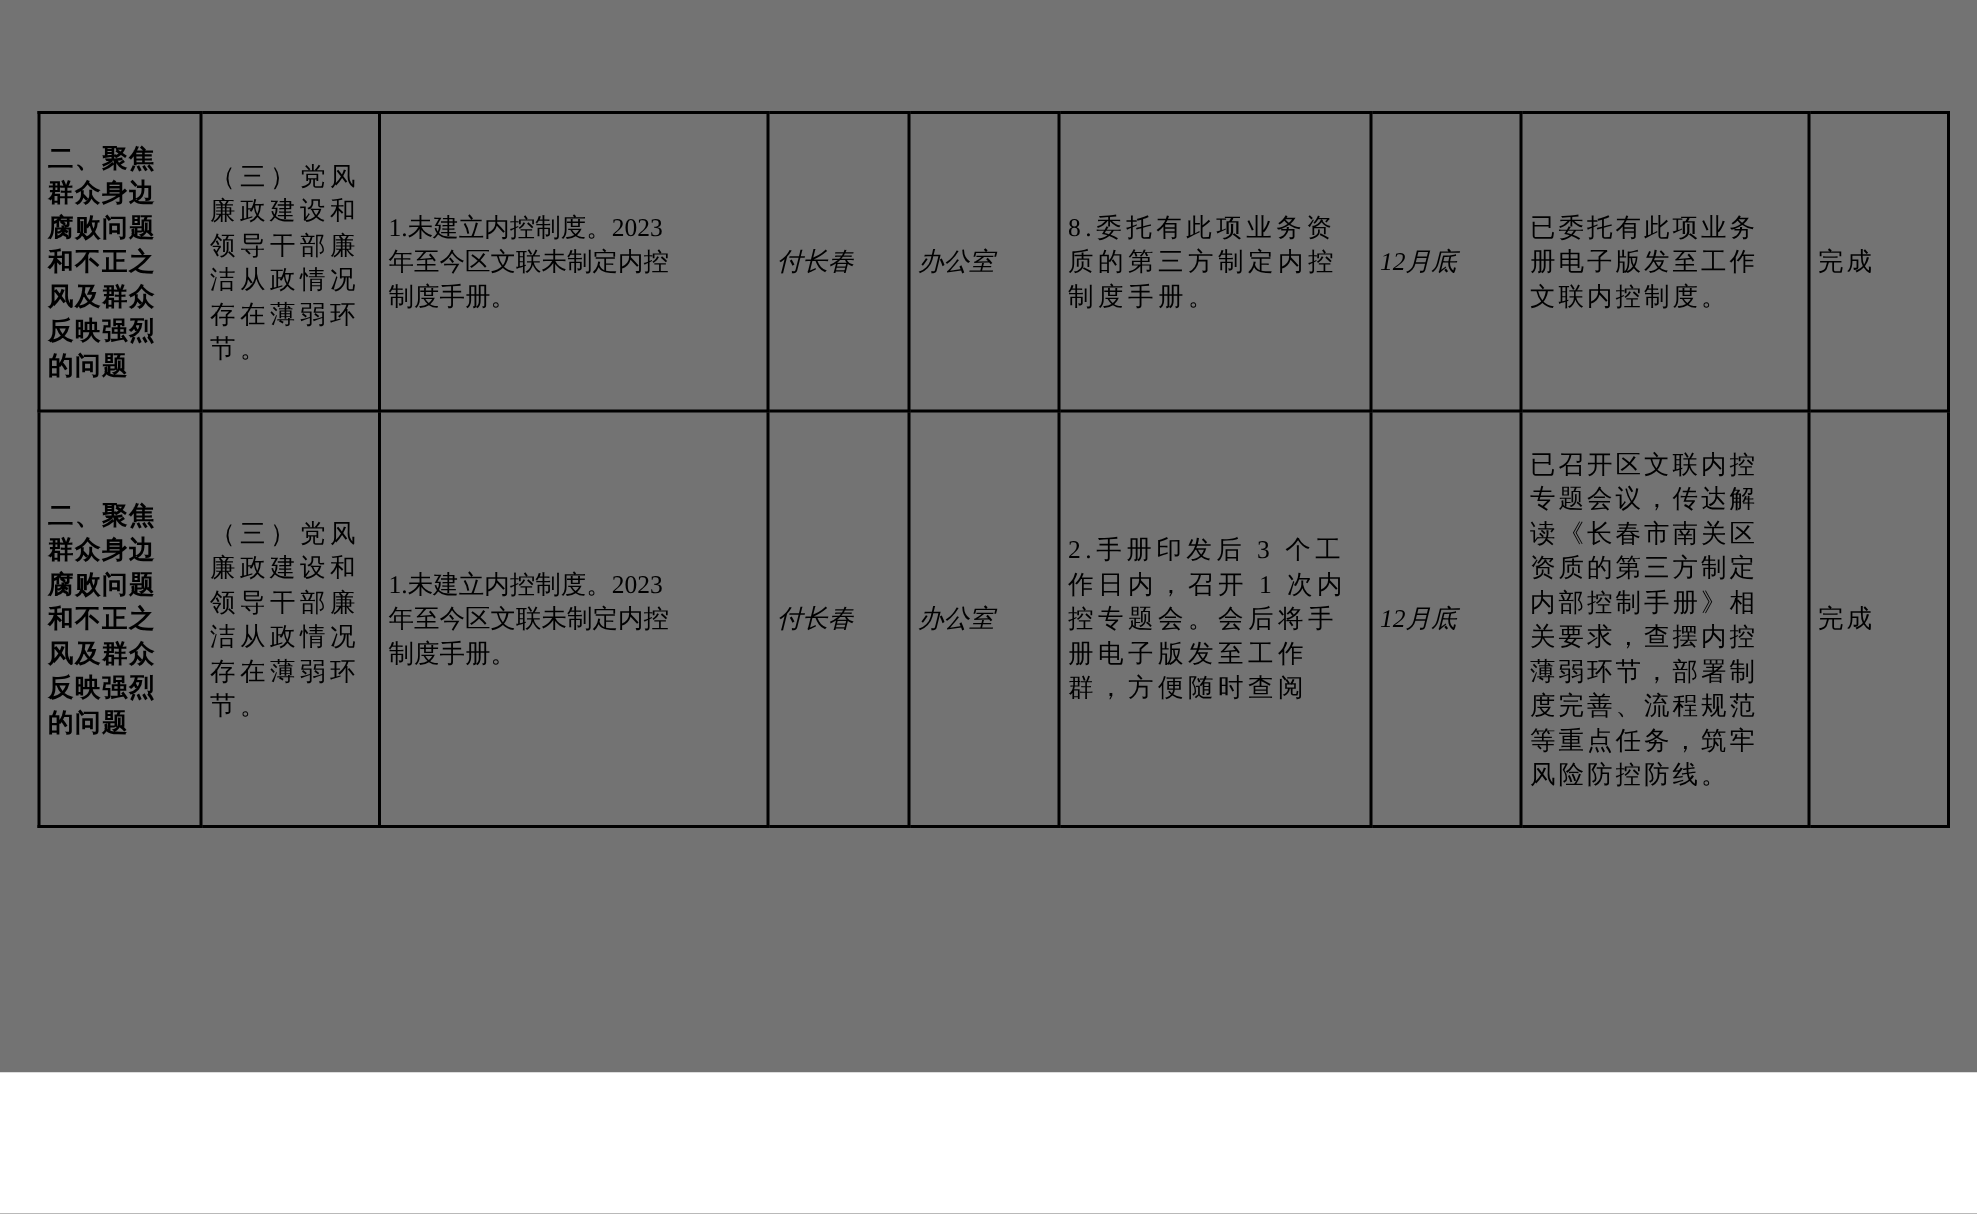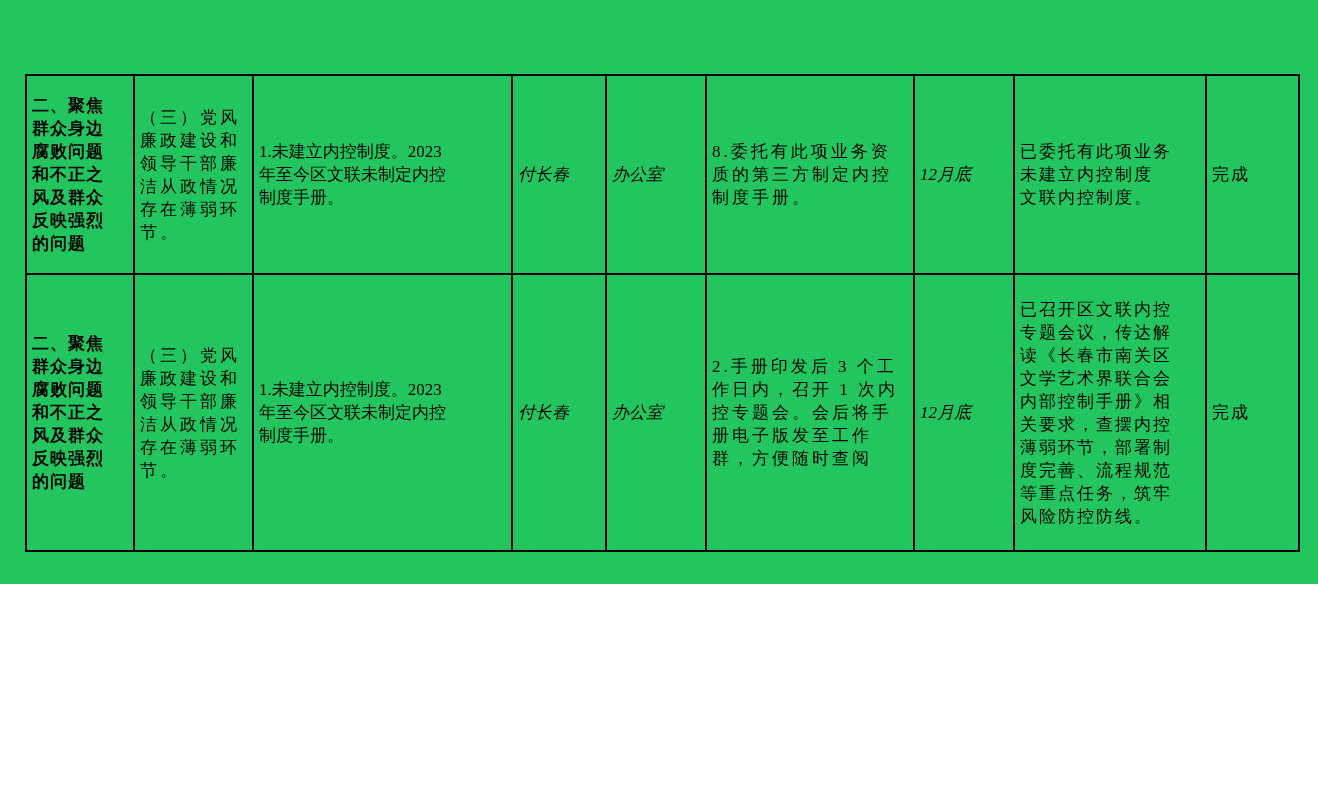--- a/index.html
+++ b/index.html
@@ -3,22 +3,22 @@
 <meta charset="utf-8">
 <style>
   html, body {
     margin: 0;
     padding: 0;
     background: #ffffff;
   }
   .page {
     position: relative;
     width: 1318px;
-    height: 584px;
-    background: #22c55e;
+    height: 715px;
+    background: #737373;
     overflow: hidden;
     font-family: "Liberation Serif", "DejaVu Serif", serif;
     color: #000000;
   }
   table.rect-table {
     position: absolute;
     left: 25px;
     top: 74px;
     width: 1273px;
     border-collapse: collapse;
@@ -106,21 +106,21 @@
         <td class="cell-problem">1.未建立内控制度。2023
 年至今区文联未制定内控
 制度手册。</td>
         <td class="cell-person">付长春</td>
         <td class="cell-dept">办公室</td>
         <td class="cell-measure">8.委托有此项业务资
 质的第三方制定内控
 制度手册。</td>
         <td class="cell-deadline">12月底</td>
         <td class="cell-progress">已委托有此项业务
-未建立内控制度
+册电子版发至工作
 文联内控制度。</td>
         <td class="cell-status">完成</td>
       </tr>
       <tr class="row-2">
         <td class="cell-category">二、聚焦
 群众身边
 腐败问题
 和不正之
 风及群众
 反映强烈
@@ -138,21 +138,21 @@
         <td class="cell-dept">办公室</td>
         <td class="cell-measure">2.手册印发后 3 个工
 作日内，召开 1 次内
 控专题会。会后将手
 册电子版发至工作
 群，方便随时查阅</td>
         <td class="cell-deadline">12月底</td>
         <td class="cell-progress">已召开区文联内控
 专题会议，传达解
 读《长春市南关区
-文学艺术界联合会
+资质的第三方制定
 内部控制手册》相
 关要求，查摆内控
 薄弱环节，部署制
 度完善、流程规范
 等重点任务，筑牢
 风险防控防线。</td>
         <td class="cell-status">完成</td>
       </tr>
     </tbody>
   </table>

